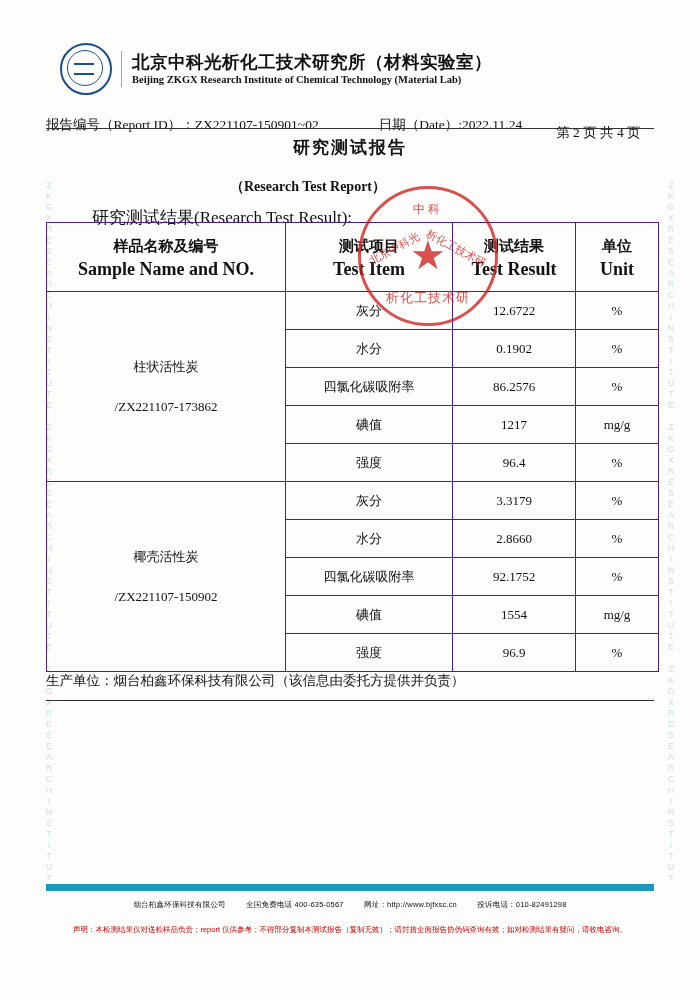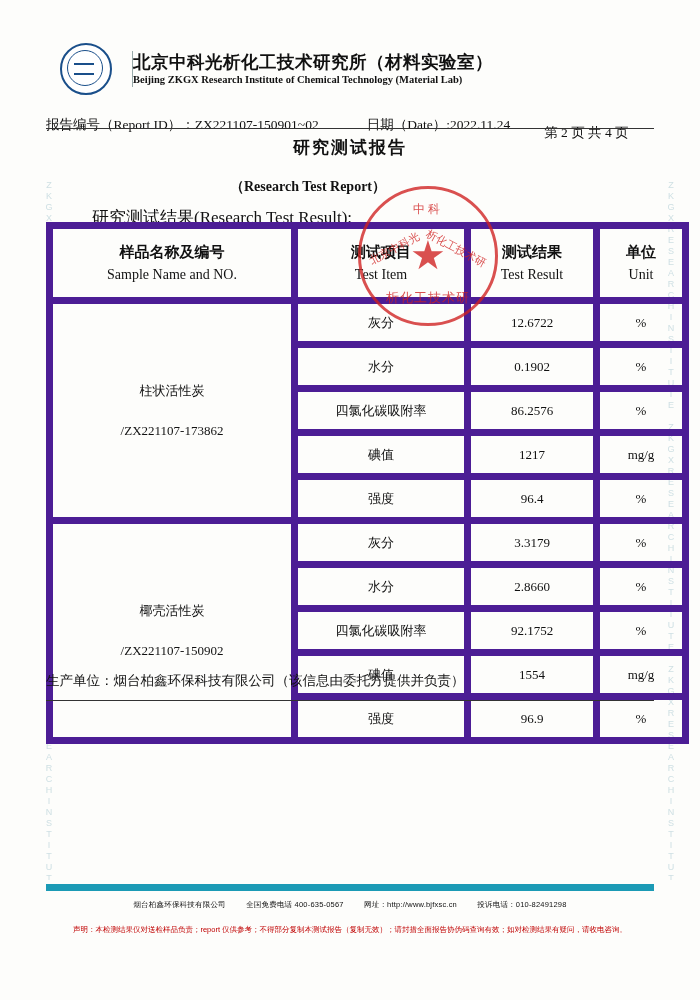--- a/index.html
+++ b/index.html
@@ -90,21 +90,22 @@
   }
   .logo-en {
     font-family: "Liberation Sans", sans-serif;
     font-size: 7px;
     letter-spacing: 1.6px;
     color: #123f73;
     line-height: 10px;
   }
   .org-block {
     border-left: 1px solid #9aa;
-    margin-left: 12px;
+    padding-left: 10px;
+    margin-left: 1px;
   }
   .org-cn {
     font-size: 17.5px;
     font-weight: bold;
     color: #111;
     letter-spacing: 0.5px;
     line-height: 22px;
     white-space: nowrap;
   }
   .org-en {
@@ -119,21 +120,21 @@
   
   .meta-line {
     position: absolute;
     left: 46px; top: 108px;
     width: 610px;
     font-size: 13.5px;
     display: flex;
     align-items: center;
   }
   .meta-report { white-space: nowrap; }
-  .meta-date { margin-left: 48px; white-space: nowrap; }
+  .meta-date { margin-left: 60px; white-space: nowrap; }
   .meta-page { margin-left: 34px; white-space: nowrap; margin-top: 16px; }
   .rule {
     position: absolute;
     left: 46px;
     width: 608px;
     border-top: 1.2px solid #333;
   }
   .rule-top { top: 128px; }
 
   
@@ -165,38 +166,38 @@
     position: absolute;
     left: 46px; top: 222px;
     width: 608px;
   }
   table.report {
     border-collapse: collapse;
     width: 608px;
     table-layout: fixed;
   }
   table.report th, table.report td {
-    border: 7px solid #4c1d95;
+    border: 1px solid #4c1d95;
     text-align: center;
     font-size: 13px;
     padding: 0;
   }
   table.report th {
     height: 68px;
     font-weight: normal;
   }
   .th-cn {
     font-size: 15px;
     font-weight: bold;
     display: block;
     line-height: 24px;
   }
   .th-en {
-    font-size: 14px;
-    font-weight: normal;
+    font-size: 18px;
+    font-weight: bold;
     display: block;
     line-height: 22px;
   }
   .col-sample { width: 238px; }
   .col-item   { width: 166px; }
   .col-result { width: 122px; }
   .col-unit   { width: 82px; }
 
   td.item-cell, td.result-cell, td.unit-cell {
     height: 37px;

